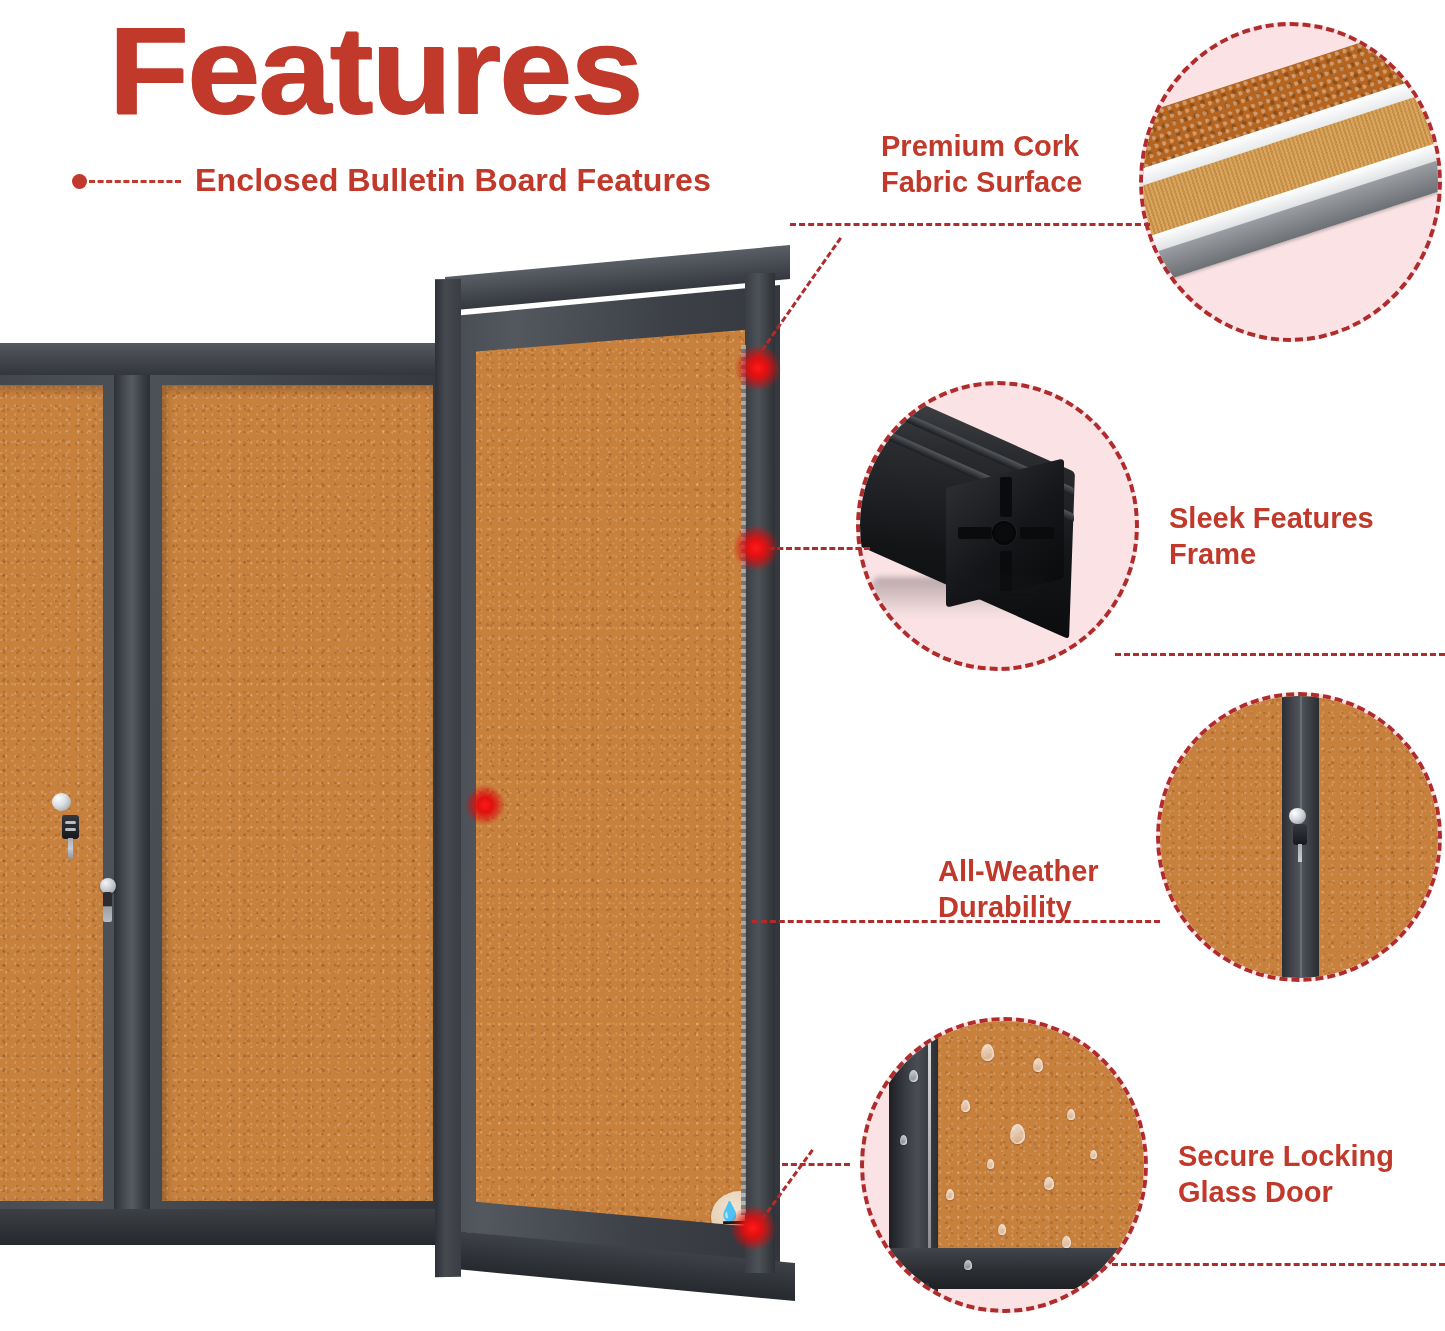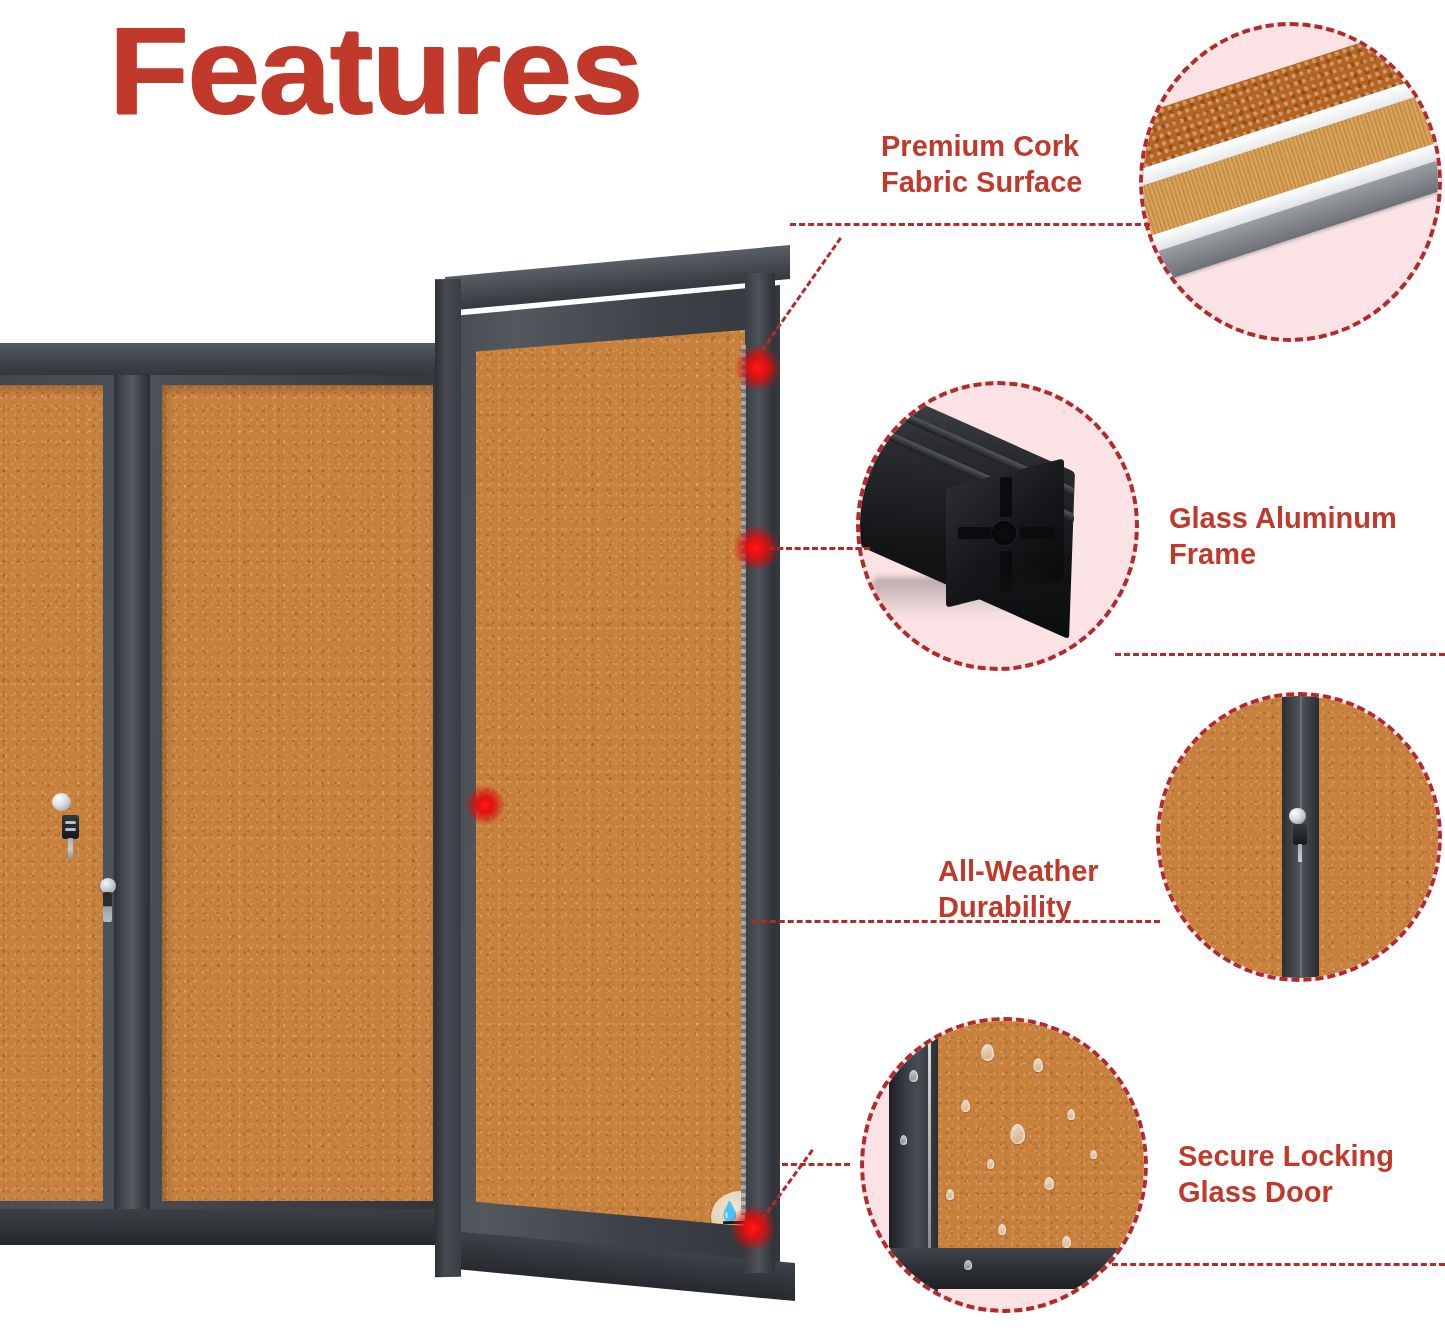--- a/index.html
+++ b/index.html
@@ -336,20 +336,25 @@
     position:absolute; border-radius:50% 50% 50% 50% / 62% 62% 38% 38%;
     background:linear-gradient(160deg,rgba(255,255,255,.78),rgba(235,240,245,.32));
     box-shadow:inset -1px -1px 2px rgba(255,255,255,.8), 0 1px 2px rgba(0,0,0,.22);
   }
 </style>
 </head>
 <body>
 
 <div id="header">
   <div id="title">Features</div>
+  <div id="subtitle-row">
+    <span id="sub-dot"></span>
+    <span id="sub-dash"></span>
+    <span id="subtitle-text">Enclosed Bulletin Board Features</span>
+  </div>
 </div>
 
 <div id="product">
 
   <div id="cabinet">
     <div id="cab-body"></div>
 
     <div class="cab-panel" id="cab-panel-1">
       <div class="cab-glass cork"></div>
     </div>
@@ -441,21 +446,21 @@
         <div id="ext-face"></div>
         <div class="ext-slot" id="ext-slot-v"></div>
         <div class="ext-slot" id="ext-slot-h"></div>
         <div class="ext-slot" id="ext-slot-h2"></div>
         <div class="ext-slot" id="ext-slot-v2"></div>
         <div id="ext-hole"></div>
         <div id="ext-refl"></div>
       </div>
     </div>
   </div>
-  <div class="c-label" style="left:1169px; top:500px; width:270px;">Glass Aluminum
+  <div class="c-label" style="left:1169px; top:500px; width:270px;">Sleek Features
 Frame</div>
 </div>
 
 <div class="callout" id="callout-3">
   <div class="c-label" style="left:938px; top:853px; width:250px;">All-Weather
 Durability</div>
   <div class="circ" style="left:1156px; top:692px; width:286px; height:290px;">
     <div class="circ-inner">
       <div id="art3">
         <div id="a3-cork" class="cork"></div>

